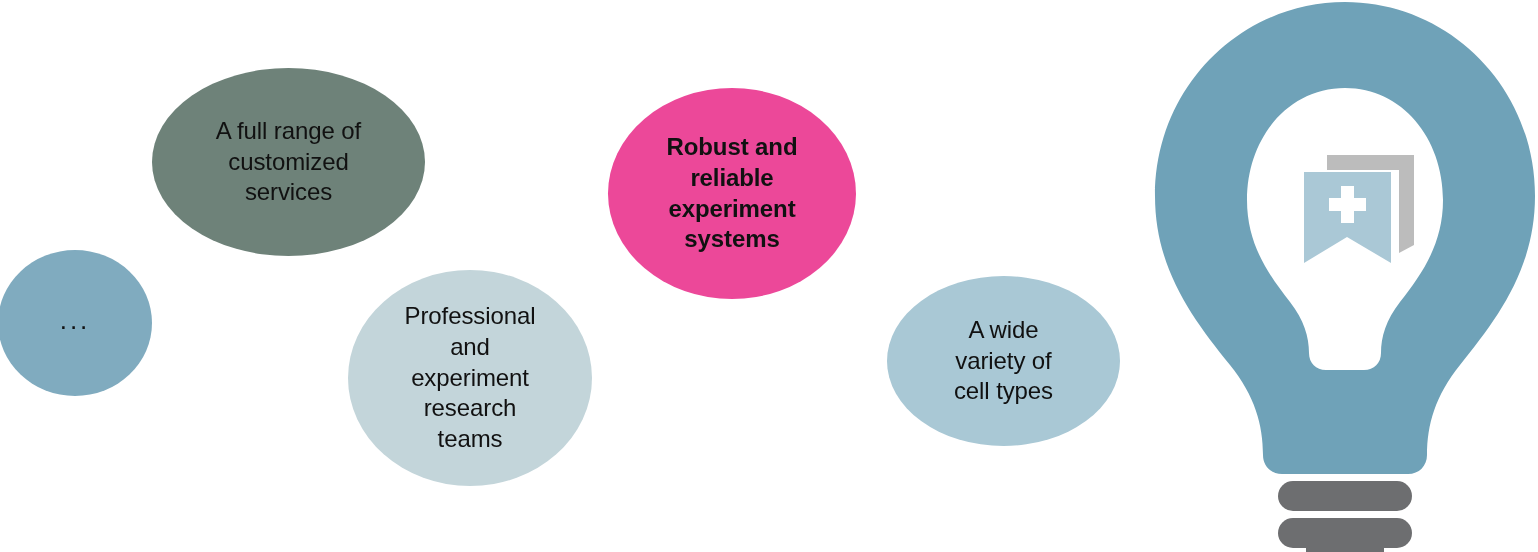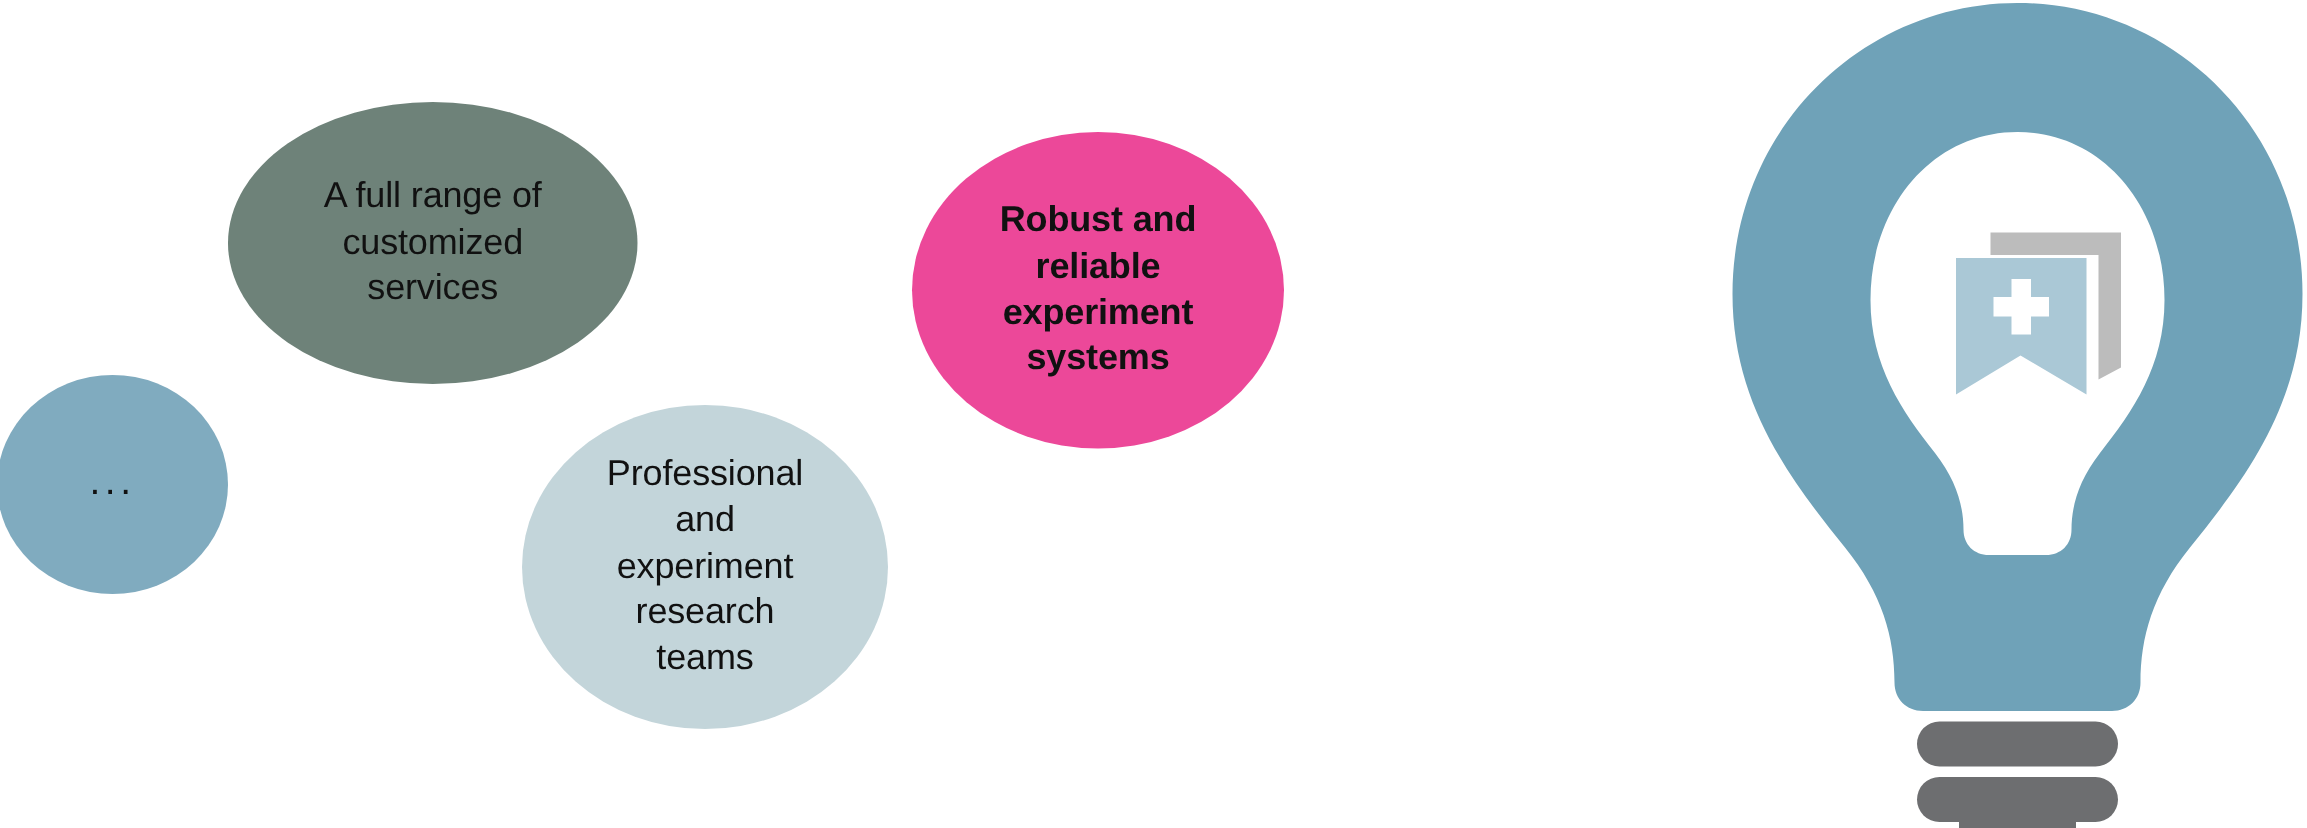--- a/index.html
+++ b/index.html
@@ -87,20 +87,25 @@
 teams</div>
   </div>
 
   <div class="bubble" id="bubble-systems" style="background-color: #ec4899; font-weight: bold;">
     <div class="bubble-label" style="color: rgb(17, 17, 17);">Robust and
 reliable
 experiment
 systems</div>
   </div>
 
+  <div class="bubble" id="bubble-celltypes" style="background-color: rgb(169, 200, 213);">
+    <div class="bubble-label" style="color: rgb(17, 17, 17);">A wide
+variety of
+cell types</div>
+  </div>
 
   <div id="bulb">
     <svg width="386" height="552" viewBox="0 0 386 552" xmlns="http://www.w3.org/2000/svg">
 
       <path id="bulb-glass" d="M193 2
                C 90 2 3 86 3 196
                C 3 268 40 318 78 365
                C 103 396 111 425 111 455
                C 111 466 119 474 130 474
                L 256 474

